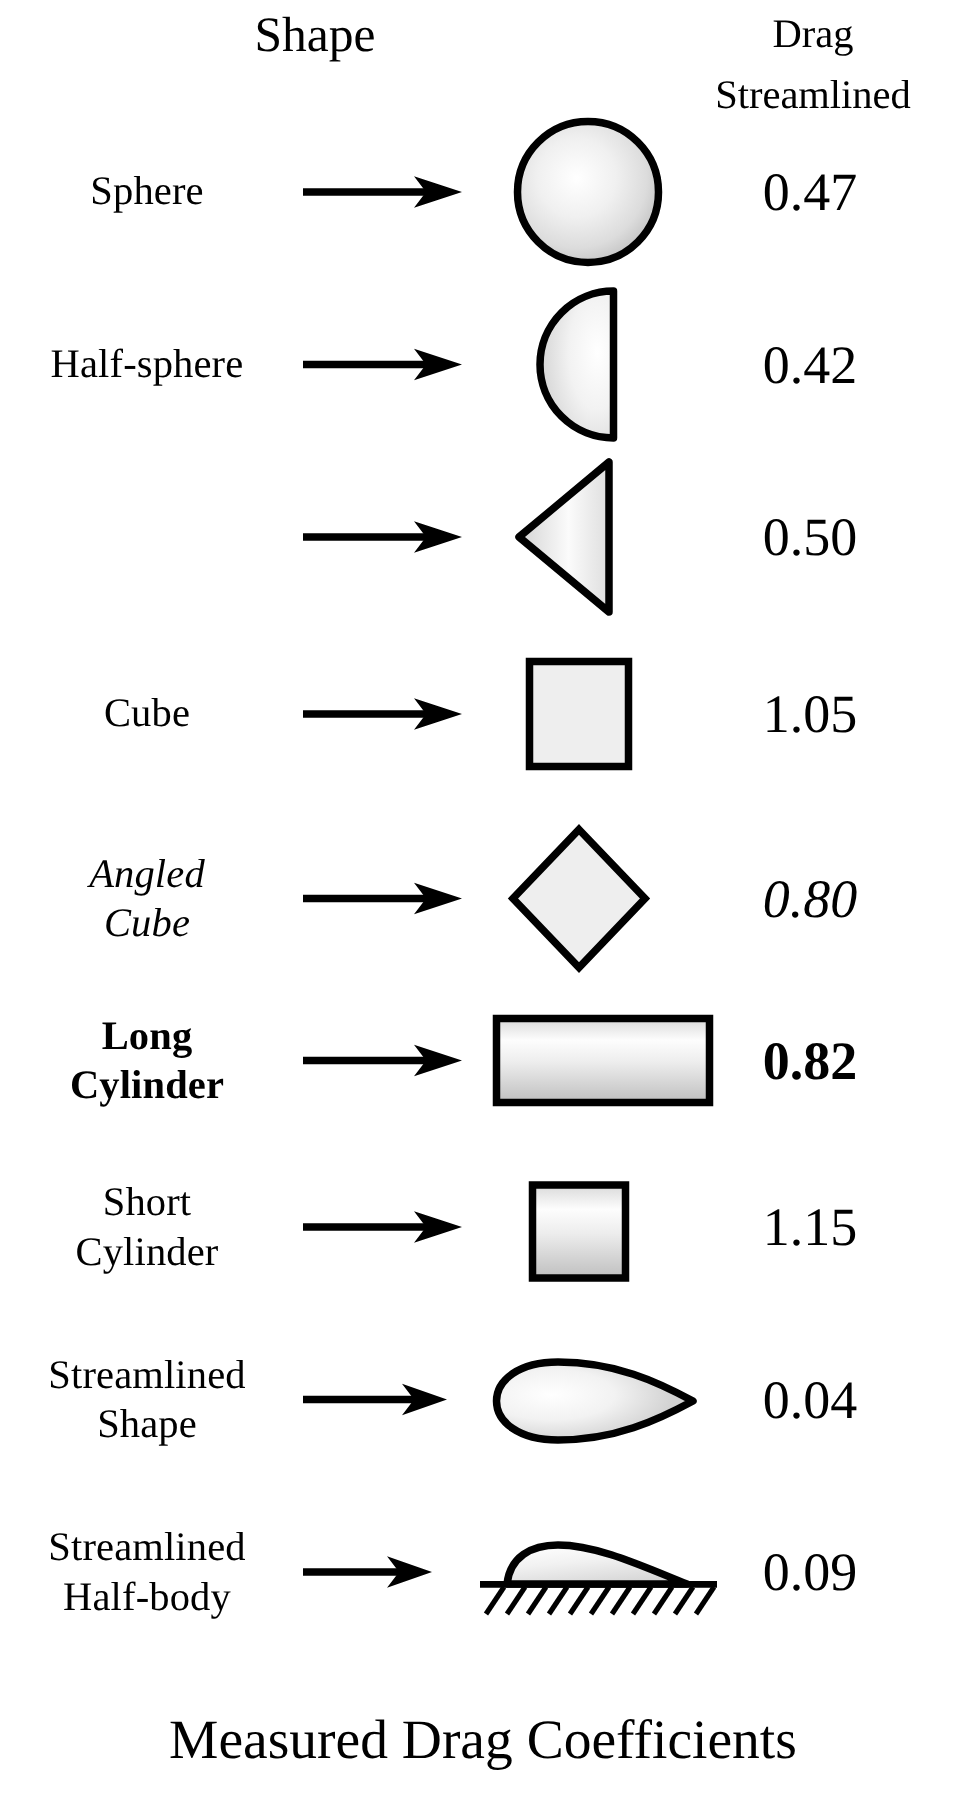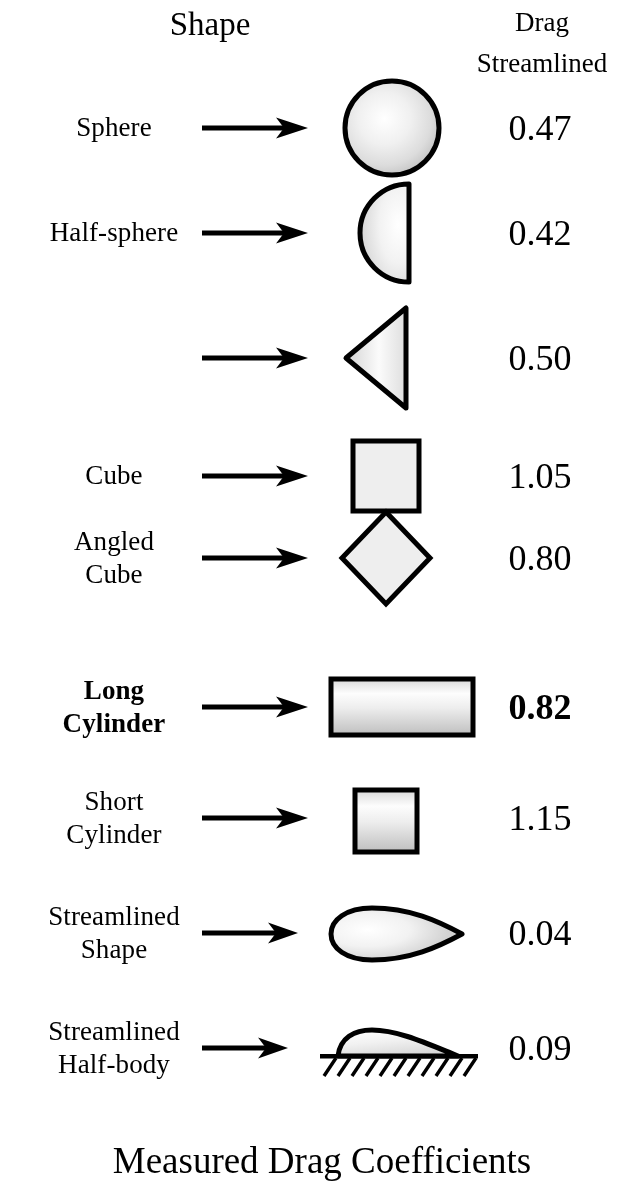--- a/index.html
+++ b/index.html
@@ -67,21 +67,20 @@
     width: 196px;
     height: 115px;
     display: flex;
     flex-direction: column;
     align-items: center;
     justify-content: center;
     font-size: 27px;
     line-height: 33px;
     text-align: center;
     letter-spacing: 0.1px;
-    margin-left: 16px;
   }
   .row-arrow {
     position: absolute;
     left: 200px;
     top: 0;
     width: 118px;
     height: 115px;
     display: flex;
     align-items: center;
     justify-content: flex-start;
@@ -156,21 +155,21 @@
             <stop offset="80%" stop-color="#dcdcdc"></stop>
             <stop offset="100%" stop-color="#c6c6c6"></stop>
           </radialGradient>
         </defs>
         <circle cx="54" cy="53" r="47" fill="url(#gradSphere)" stroke="#000" stroke-width="5"></circle>
       </svg>
     </div>
     <div class="row-value">0.47</div>
   </div>
 
-  <div class="row" style="top:175px;">
+  <div class="row" style="top:185px;">
     <div class="row-label">
       <div>Half-sphere</div>
     </div>
     <div class="row-arrow">
       <svg class="arrow-svg" width="110" height="26" viewBox="0 0 110 26">
         <rect x="2" y="10.5" width="86" height="5" fill="#000"></rect>
         <path d="M76 2.5 L108 13 L76 23.5 L84 13 Z" fill="#000"></path>
       </svg>
     </div>
     <div class="row-figure">
@@ -221,21 +220,21 @@
       </svg>
     </div>
     <div class="row-figure">
       <svg class="fig-svg" style="left:30px; top:18px;" width="76" height="80" viewBox="0 0 76 80">
         <rect x="5" y="5" width="66" height="70" fill="#eeeeee" stroke="#000" stroke-width="5"></rect>
       </svg>
     </div>
     <div class="row-value">1.05</div>
   </div>
 
-  <div class="row" style="top:500px;">
+  <div class="row" style="top:541px;font-style:italic;">
     <div class="row-label">
       <div>Angled</div>
       <div>Cube</div>
     </div>
     <div class="row-arrow">
       <svg class="arrow-svg" width="110" height="26" viewBox="0 0 110 26">
         <rect x="2" y="10.5" width="86" height="5" fill="#000"></rect>
         <path d="M76 2.5 L108 13 L76 23.5 L84 13 Z" fill="#000"></path>
       </svg>
     </div>

